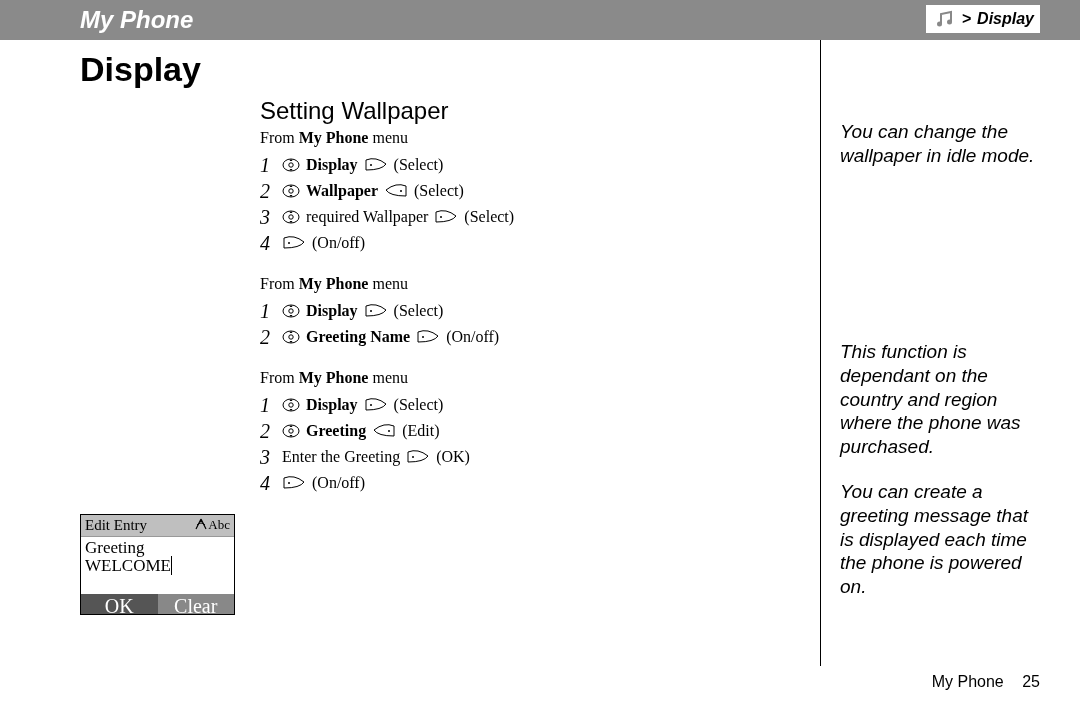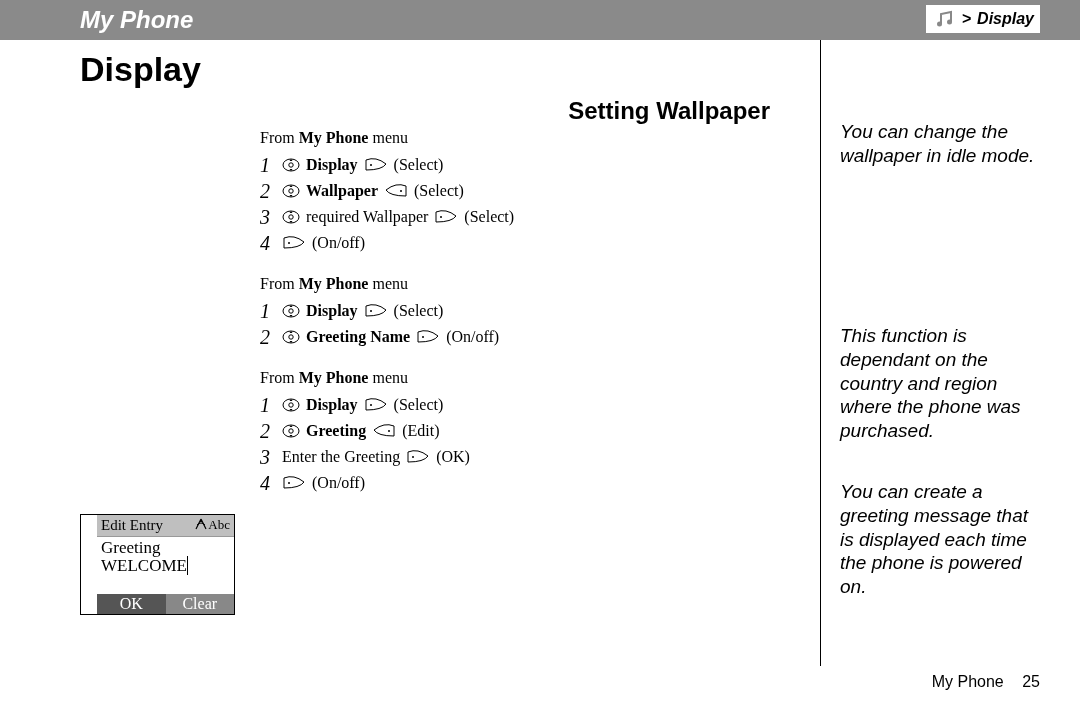--- a/index.html
+++ b/index.html
@@ -70,24 +70,23 @@
     font-weight: 900;
     margin-bottom: 8px;
     font-style: normal;
   }
   .main-content {
     margin-left: 180px;
     width: 510px;
   }
   h2.section-title {
     font-size: 24px;
-    font-weight: 700;
+    font-weight: 400;
     margin-top: 6px;
     margin-bottom: 4px;
-    text-align: right;
   }
   .from-line {
     font-family: "Century Schoolbook", Georgia, serif;
     font-size: 16px;
     margin-bottom: 6px;
   }
   .from-line .bold { font-weight: bold; }
   .step {
     display: flex;
     align-items: center;
@@ -112,21 +111,20 @@
   .phone-screenshot {
     position: absolute;
     top: 514px;
     left: 80px;
     width: 155px;
     border: 1px solid #000;
     font-family: "Times New Roman", serif;
     font-size: 16px;
     background: #fff;
     line-height: 1.1;
-    padding-left: 16px;
   }
   .ps-title {
     background: #bfbfbf;
     padding: 2px 4px;
     display: flex;
     justify-content: space-between;
     align-items: center;
     border-bottom: 1px solid #999;
     font-size: 15px;
   }
@@ -135,21 +133,21 @@
   .ps-body .entry { }
   .ps-body .cursor { border-right: 1px solid #000; padding-right: 0; }
   .ps-softkeys {
     display: flex;
     height: 20px;
   }
   .ps-softkeys > div {
     flex: 1;
     text-align: center;
     color: #fff;
-    font-size: 16px;
+    font-size: 20px;
     padding: 1px 0;
   }
   .ps-sk-left { background: #555; }
   .ps-sk-right { background: #888; }
   .footer {
     position: absolute;
     bottom: 15px;
     right: 40px;
     font-size: 16px;
   }
@@ -377,20 +375,20 @@
     <div class="entry"><span>WELCOME</span><span class="cursor"></span></div>
   </div>
   <div class="ps-softkeys">
     <div class="ps-sk-left">OK</div>
     <div class="ps-sk-right">Clear</div>
   </div>
 </div>
 
 <div class="side-notes">
   <div class="side-note" style="top:80px">You can change the wallpaper in idle mode.</div>
-  <div class="side-note" style="top:284px">This function is dependant on the country and region where the phone was purchased.</div>
+  <div class="side-note" style="top:300px">This function is dependant on the country and region where the phone was purchased.</div>
   <div class="side-note" style="top:440px">You can create a greeting message that is displayed each time the phone is powered on.</div>
 </div>
 
 <div class="footer">
   <span>My Phone</span>
   <span class="pnum">25</span>
 </div>
 
 </body></html>

